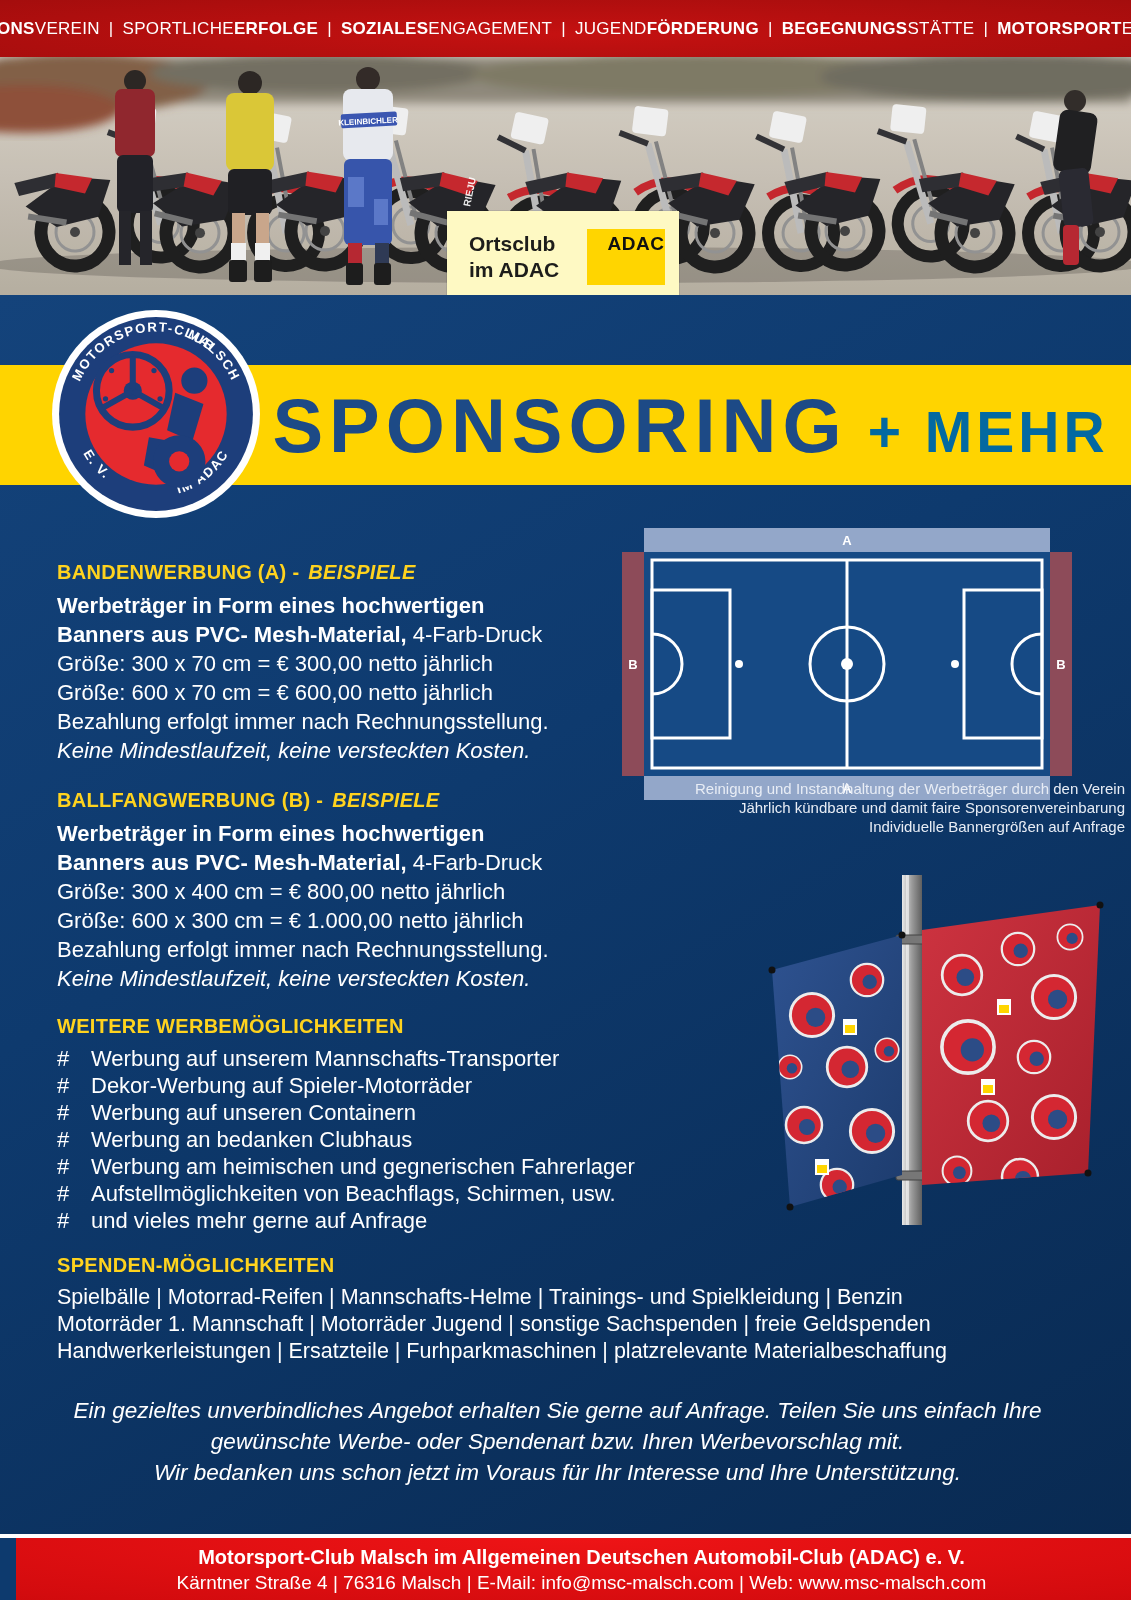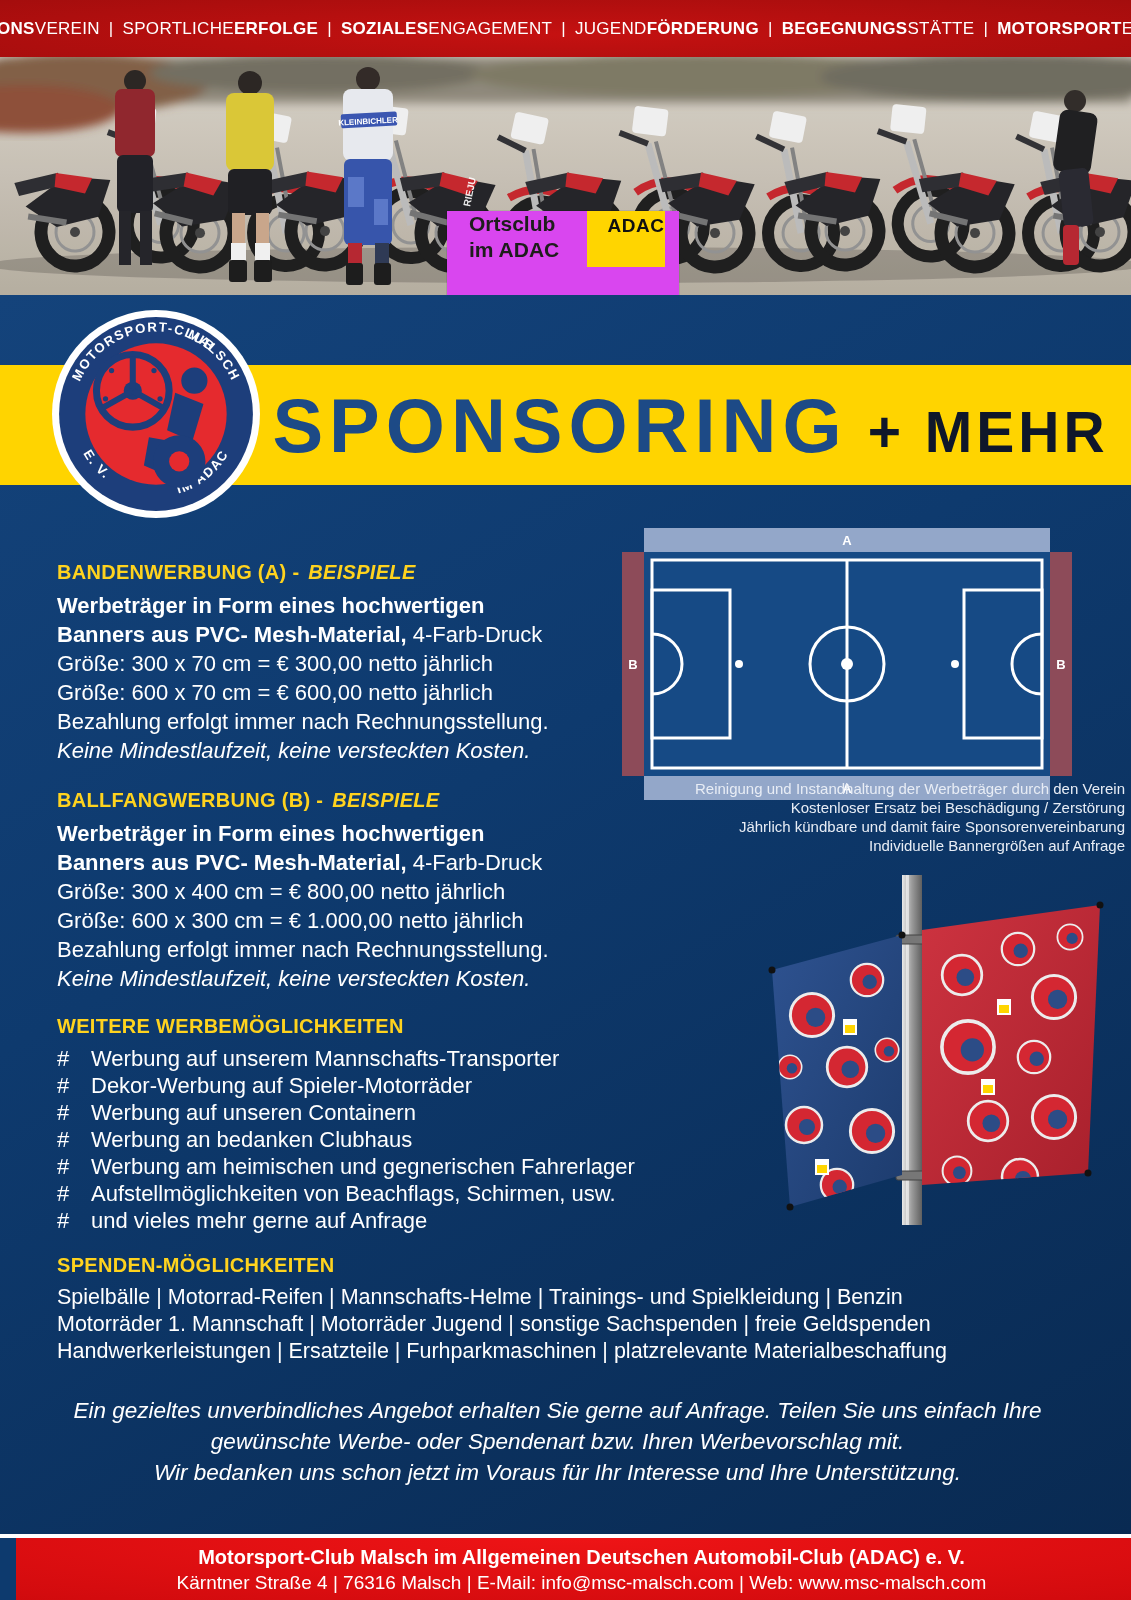--- a/index.html
+++ b/index.html
@@ -8,34 +8,34 @@
   
   .topbar{position:absolute;left:0;top:0;width:1131px;height:57px;
           background:radial-gradient(ellipse 120% 160% at 50% 60%, #c51111 0%, #a50d0d 55%, #7d0808 100%);
           display:flex;align-items:center;justify-content:center;}
   .topbar-line{color:#fff;font-size:17px;letter-spacing:.3px;white-space:nowrap;}
   .topbar-line .b{font-weight:700;}
   .topbar-line .sep{margin:0 9px;font-weight:400;}
   
   .photo{position:absolute;left:0;top:57px;width:1131px;height:238px;overflow:hidden;}
   .photo svg{display:block;}
-  .adacbox{position:absolute;left:447px;top:154px;width:232px;height:92px;background:#d946ef;
-           display:flex;align-items:flex-start;z-index:5;box-shadow:0 0 0 1px rgba(0,0,0,.08);}
+  .adacbox{position:absolute;left:447px;top:154px;width:232px;height:92px;background:#fef9c3;
+           display:flex;align-items:center;z-index:5;box-shadow:0 0 0 1px rgba(0,0,0,.08);}
   .oc-text{margin-left:22px;font-weight:700;color:#1d1d1b;font-size:21px;line-height:26px;}
   .adac-logo{margin-left:auto;margin-right:14px;width:58px;height:56px;background:#ffd500;
              display:flex;justify-content:center;align-items:flex-start;padding-left:20px;}
   .adac-logo span{font-weight:700;font-size:19px;color:#111;margin-top:4px;letter-spacing:.5px;}
   
   .main{position:absolute;left:0;top:295px;width:1131px;height:1243px;
         background:linear-gradient(150deg,#14437b 0%,#0e3a6e 40%,#092a52 100%);}
   .yellowband{position:absolute;left:0;top:70px;width:1131px;height:120px;background:#ffd400;
               display:flex;align-items:center;justify-content:center;padding-left:250px;box-sizing:border-box;}
   .title{display:flex;align-items:baseline;gap:20px;white-space:nowrap;}
   .t1{font-weight:700;font-size:76px;letter-spacing:6px;color:#1d4a86;}
-  .t2{font-weight:700;font-size:57px;letter-spacing:4px;color:#0f172a;}
+  .t2{font-weight:700;font-size:57px;letter-spacing:4px;color:#0369a1;}
   .logo{position:absolute;left:50px;top:13px;width:212px;height:212px;z-index:6;}
   
   .content{position:absolute;left:57px;top:266px;width:1045px;color:#fff;}
   .yh{margin:0 0 7px 0;font-size:20px;font-weight:700;color:#ffd31e;letter-spacing:.3px;}
   .yh .i{font-style:italic;margin-left:9px;}
   .tline{font-size:22px;line-height:29px;}
   .tline .b{font-weight:700;}
   .tline .i{font-style:italic;}
   .mtB{margin-top:24px;}
   .mtW{margin-top:22px;}
@@ -311,21 +311,20 @@
           <path d="M8,82 A30,30 0 0 1 8,142"></path>
           <path d="M398,82 A30,30 0 0 0 398,142"></path>
         </g>
         <circle cx="203" cy="112" r="6" fill="#ffffff"></circle>
         <circle cx="95" cy="112" r="4" fill="#ffffff"></circle>
         <circle cx="311" cy="112" r="4" fill="#ffffff"></circle>
       </svg>
     </div>
     <div class="caption" id="field-caption">
         <div class="tline"><span>Reinigung und Instandhaltung der Werbeträger durch den Verein</span></div>
-        <div class="tline"><span>Kostenloser Ersatz bei Beschädigung / Zerstörung</span></div>
         <div class="tline"><span>Jährlich kündbare und damit faire Sponsorenvereinbarung</span></div>
         <div class="tline"><span>Individuelle Bannergrößen auf Anfrage</span></div>
       </div>
 
     <div class="bannerart">
       <svg width="365" height="350" viewBox="0 0 365 350">
         <defs>
           <linearGradient id="pole" x1="0" y1="0" x2="1" y2="0">
             <stop offset="0" stop-color="#e9e9e9"></stop>
               <stop offset="0.5" stop-color="#9a9a9a"></stop>

